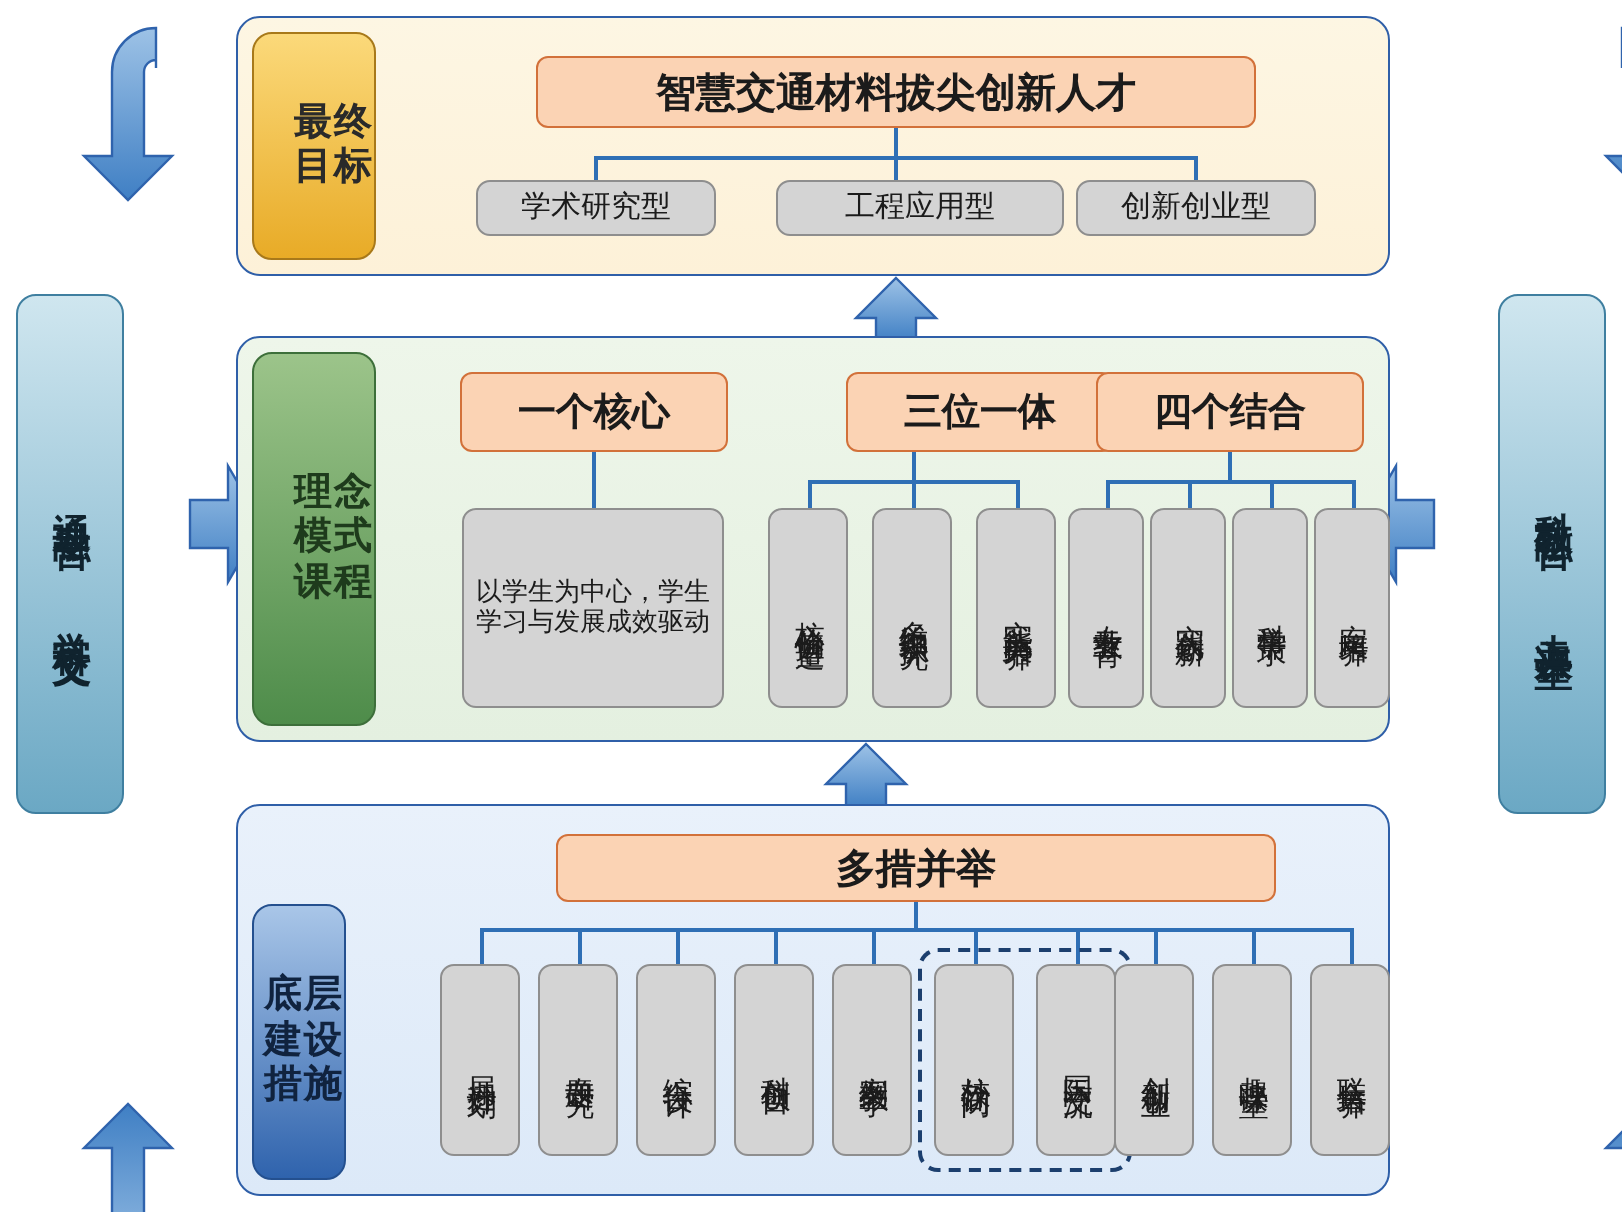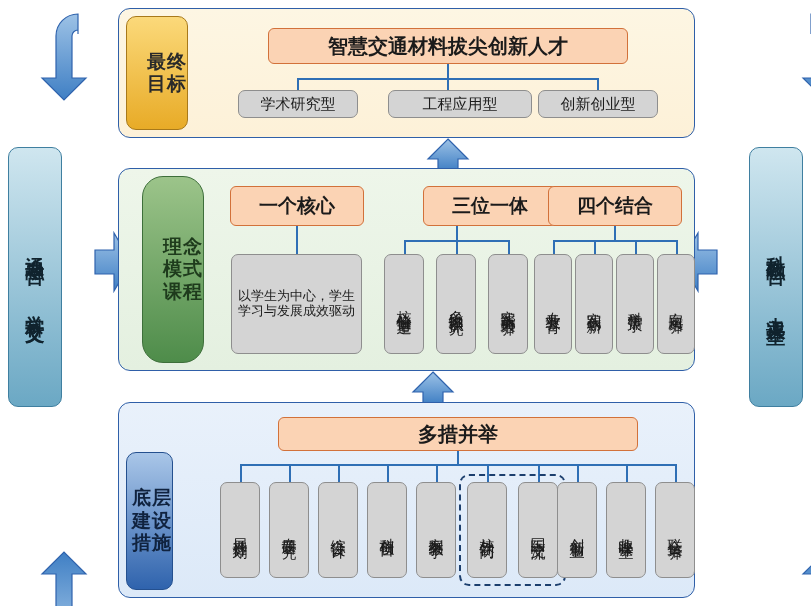--- a/index.html
+++ b/index.html
@@ -214,21 +214,21 @@
   <div class="ln lnv" style="left:297px; top:78px; height:12px;"></div>
   <div class="ln lnv" style="left:447px; top:78px; height:12px;"></div>
   <div class="ln lnv" style="left:597px; top:78px; height:12px;"></div>
 
   <div class="greybox" style="left:238px; top:90px; width:120px; height:28px; font-size:15px;">学术研究型</div>
   <div class="greybox" style="left:388px; top:90px; width:144px; height:28px; font-size:15px;">工程应用型</div>
   <div class="greybox" style="left:538px; top:90px; width:120px; height:28px; font-size:15px;">创新创业型</div>
 
   <div class="panel panel-mid" style="left:118px; top:168px; width:577px; height:203px;"></div>
 
-  <div class="labelbox lab-green" style="left:142px; top:176px; width:62px; height:187px;border-radius:21px;">
+  <div class="labelbox lab-green" style="left:126px; top:176px; width:62px; height:187px;">
     <div>
       <div>理念</div>
       <div>模式</div>
       <div>课程</div>
     </div>
   </div>
 
   <div class="headbox" style="left:230px; top:186px; width:134px; height:40px; font-size:19px;">一个核心</div>
   <div class="ln lnv" style="left:296px; top:226px; height:28px;"></div>
   <div class="greybox" style="left:231px; top:254px; width:131px; height:100px; font-size:13px; padding:6px;">以学生为中心，学生学习与发展成效驱动</div>

